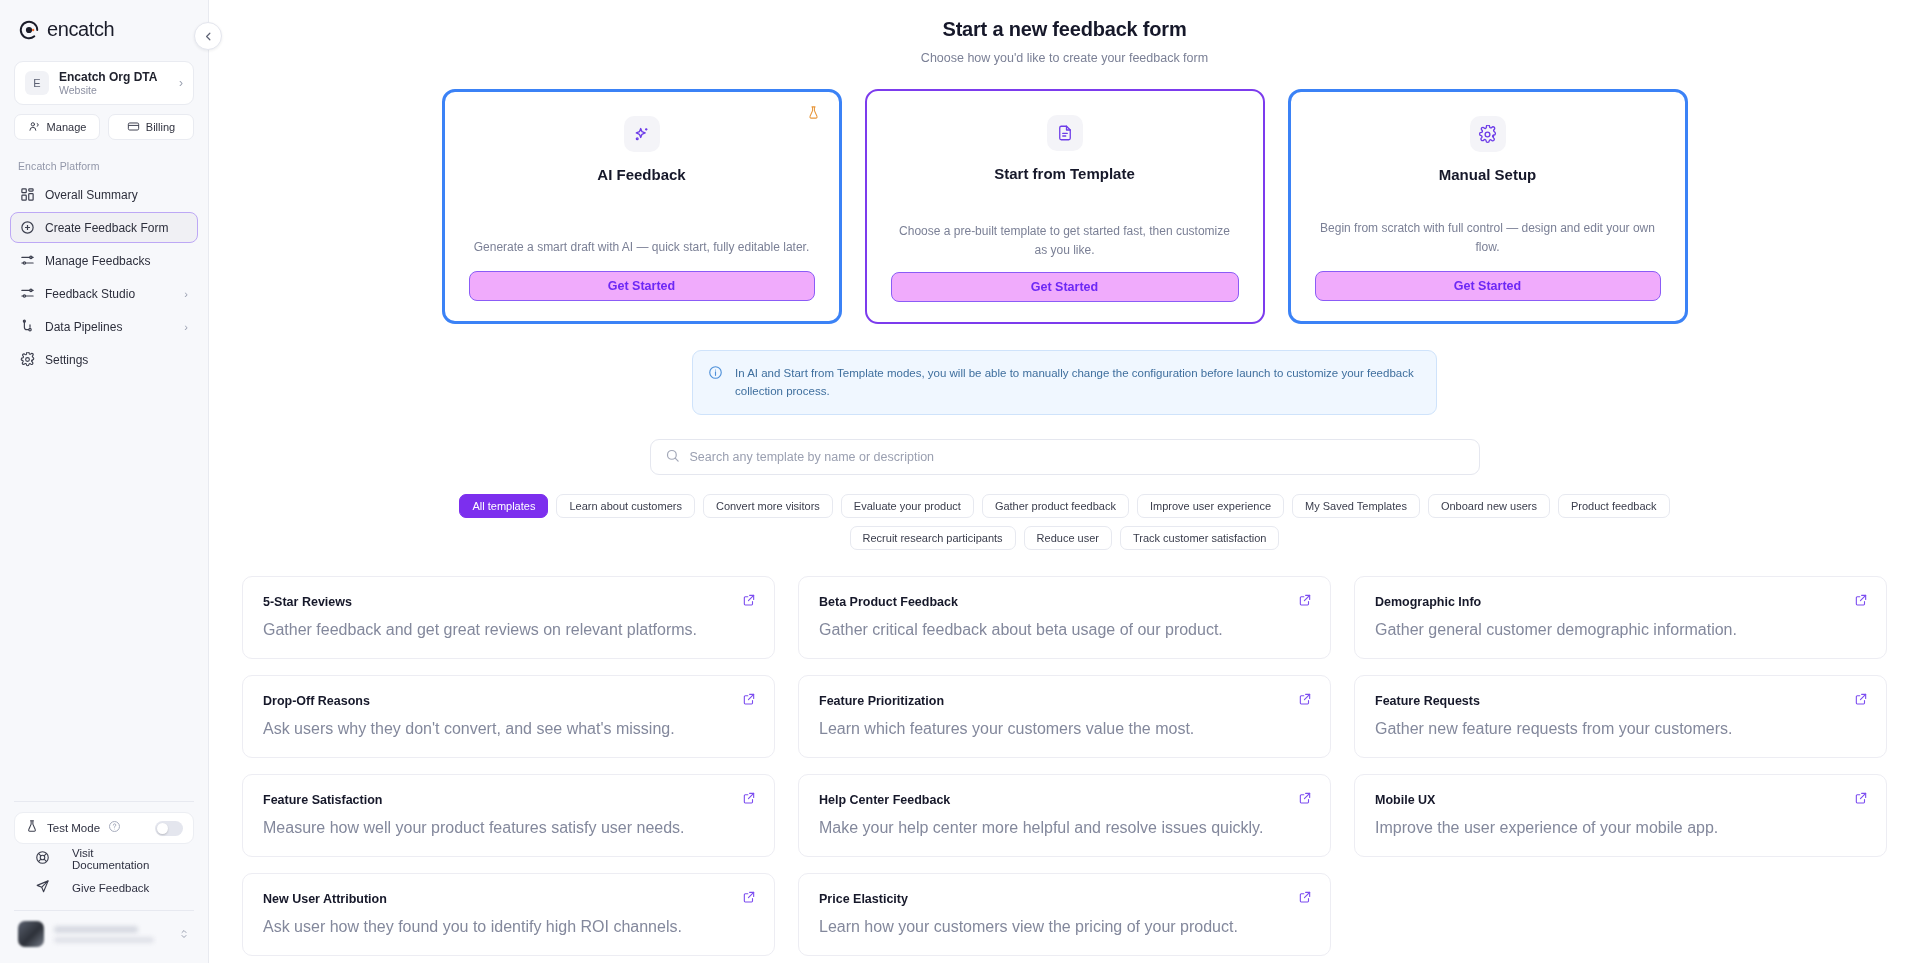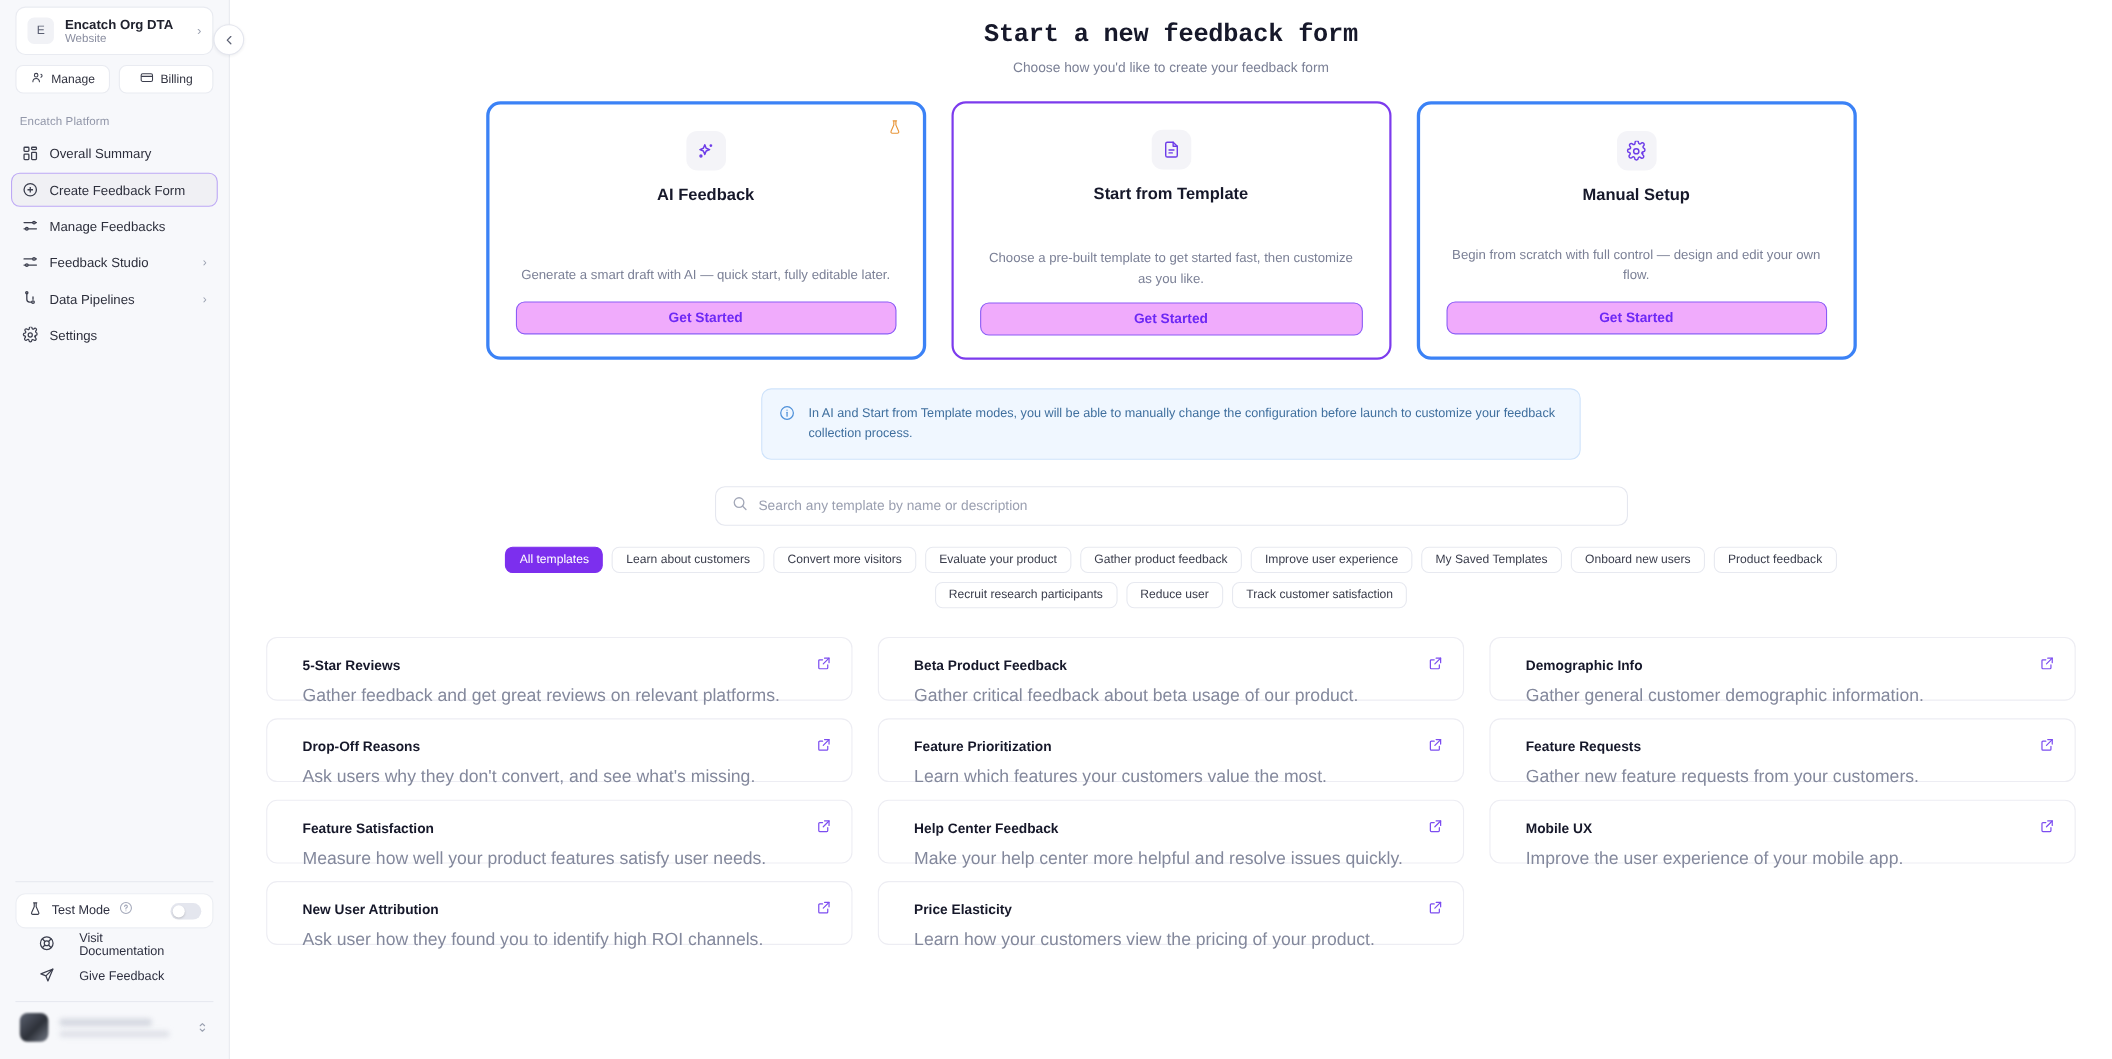--- a/index.html
+++ b/index.html
@@ -108,21 +108,21 @@
     position: absolute; left: 194px; top: 22px; z-index: 30;
     width: 28px; height: 28px; border-radius: 50%;
     background: #fff; border: 1px solid #e4e6ee;
     display: flex; align-items: center; justify-content: center;
     color: #5d6274; font-size: 12px; cursor: pointer;
     box-shadow: 0 1px 3px rgba(20,24,40,.07);
   }
 
   
   .main { flex: 1 1 auto; height: 963px; overflow: hidden; background: #fff; padding-top: 18px; }
-  .page-title { text-align: center; font-size: 23px; font-weight: 700; color: #16182a; letter-spacing: -0.2px; font-family: Liberation Mono, monospace; }
+  .page-title { text-align: center; font-size: 20px; font-weight: 700; color: #16182a; letter-spacing: -0.2px; }
   .page-sub { text-align: center; font-size: 12.5px; color: #7b8096; margin-top: 10px; }
 
   .mode-cards {
     display: flex; justify-content: center; gap: 23px; margin-top: 24px;
   }
   .mode-card {
     width: 400px; height: 235px; border: 3px solid #3b82f6; border-radius: 13px;
     background: #fff; position: relative; padding: 22px 24px 20px 24px;
     display: flex; flex-direction: column; align-items: center; cursor: pointer;
   }
@@ -177,33 +177,43 @@
     font-size: 11px; color: #3a3d4c; display: flex; align-items: center; cursor: pointer;
   }
   .chip.active { background: #7c2fee; border-color: #7c2fee; color: #fff; font-weight: 400; }
 
   .tpl-grid {
     display: grid; grid-template-columns: repeat(3, 1fr); gap: 16px 23px;
     padding: 26px 33px 0 33px;
   }
   .tpl-card {
     border: 1px solid #ededf3; border-radius: 10px; background: #fff;
-    padding: 18px 20px 20px 32px; height: 58px; position: relative; cursor: pointer;
+    padding: 18px 20px 20px 20px; height: 83px; position: relative; cursor: pointer;
   }
   .tpl-title { font-size: 12.5px; font-weight: 700; color: #16182a; }
   .tpl-desc { font-size: 16px; color: #83889c; margin-top: 12px; }
   .tpl-ext { position: absolute; right: 18px; top: 16px; color: #7c4df0; }
 </style>
 </head>
 <body>
 
 <div class="app">
 
   <aside class="sidebar">
 
+    <div class="brand">
+      <span class="brand-logo">
+        <svg viewBox="0 0 24 24" width="22" height="22" fill="none">
+          <path d="M21 12a9 9 0 1 0-3.2 6.9" stroke="#1b1d2a" stroke-width="2.1" stroke-linecap="round"></path>
+          <circle cx="12" cy="12" r="3.4" fill="#1b1d2a"></circle>
+          <circle cx="16.5" cy="12" r="1.3" fill="#f26a2a"></circle>
+        </svg>
+      </span>
+      <span class="brand-name">encatch</span>
+    </div>
 
     <div class="org-card">
       <span class="org-avatar">E</span>
       <span class="org-text">
         <span class="org-title" style="display:block">Encatch Org DTA</span>
         <span class="org-sub" style="display:block">Website</span>
       </span>
       <span class="chev">›</span>
     </div>
 

